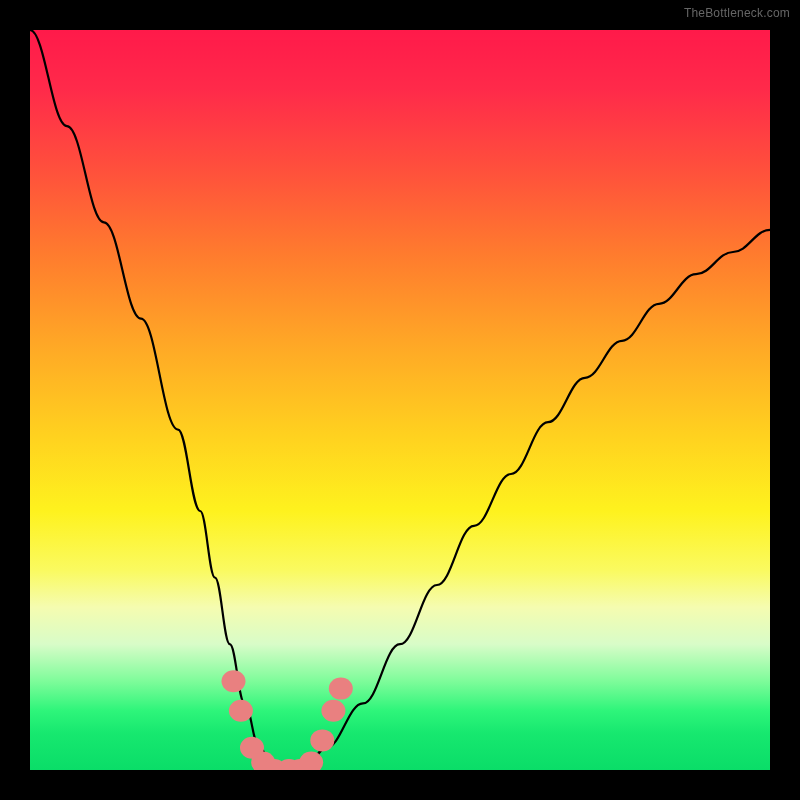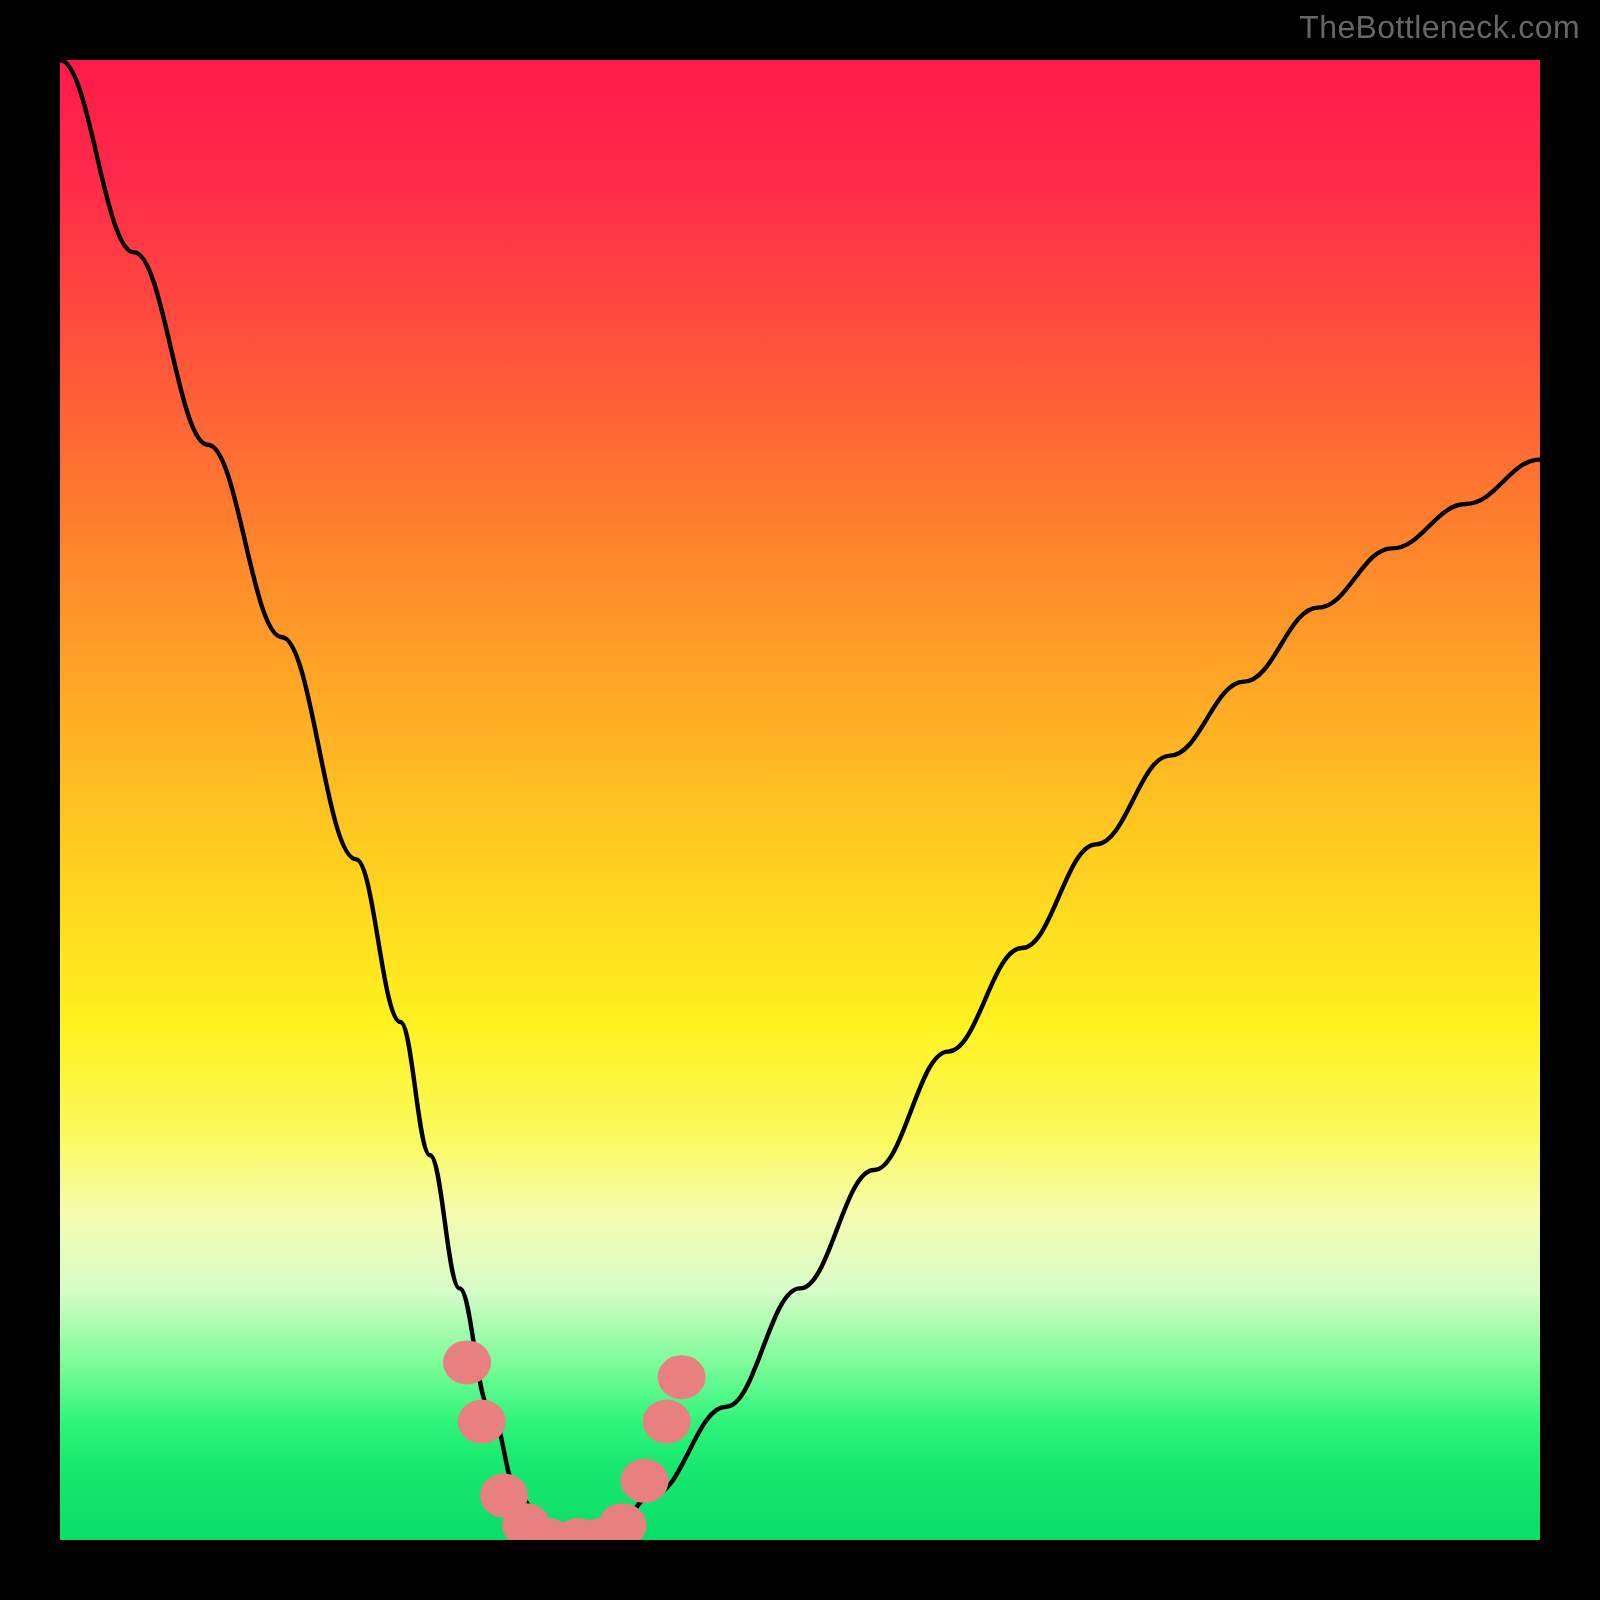--- a/index.html
+++ b/index.html
@@ -31,21 +31,21 @@
       #7efc9a 88%,
       #2ef57a 92%,
       #17e86f 95%,
       #0add68 100%);
   }
   .watermark {
     position: absolute;
     top: 6px;
     right: 10px;
     color: #666;
-    font-size: 16px;
+    font-size: 12px;
     font-weight: 500;
     letter-spacing: 0.2px;
   }
   svg.curve {
     position: absolute;
     left: 0;
     top: 0;
     width: 740px;
     height: 740px;
   }

